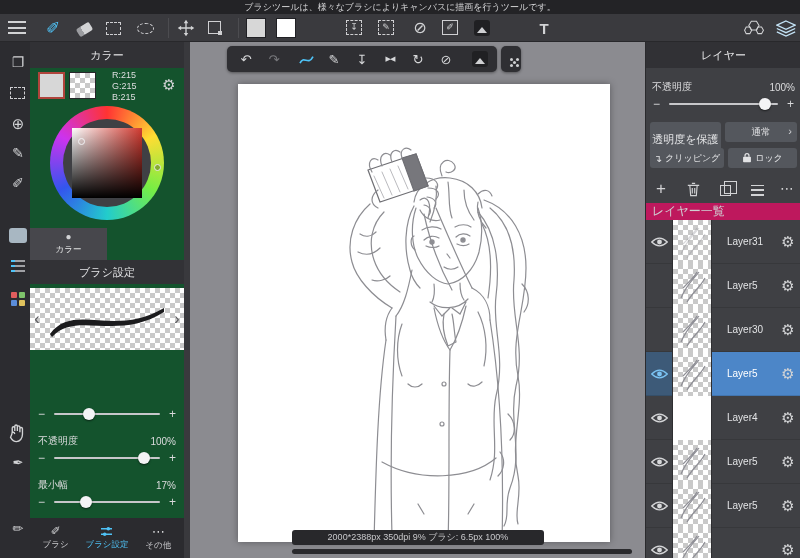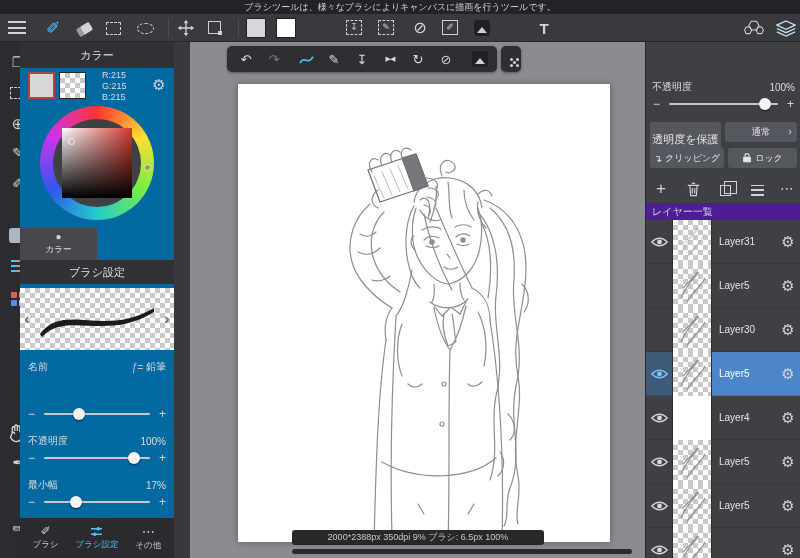--- a/index.html
+++ b/index.html
@@ -24,24 +24,24 @@
 .dots{width:3px;height:3px;background:#cfd0d3;border-radius:50%;box-shadow:6px 0 0 #cfd0d3,0 6px 0 #cfd0d3,6px 6px 0 #cfd0d3,3px 3px 0 #cfd0d3,-0px -0px 0 #cfd0d3}
 
 #rail{left:0;top:42px;width:36px;height:516px;background:#2c2c30;border-right:1px solid #242427}
 .rail-panel{width:18px;height:15px;background:#a8b7c2;border-radius:3px}
 .list-blue{width:14px;height:12px;display:flex;flex-direction:column;justify-content:space-between}
 .list-blue i{display:block;height:2px;background:#9fa0a4;position:relative}
 .list-blue i::before{content:"";position:absolute;left:0;top:0;width:4px;height:2px;background:#4fc3f7}
 .palette-grid{width:14px;height:14px;display:grid;grid-template-columns:6px 6px;grid-gap:2px}
 .palette-grid i{width:6px;height:6px;border-radius:1px}
 
-#colorpanel{left:20px;top:42px;width:154px;height:516px;background:#0369a1}
+#colorpanel{left:30px;top:42px;width:154px;height:516px;background:#14532d}
 #layerspanel{left:645px;top:42px;width:155px;height:516px;background:#3f4044;border-left:1px solid #2a2a2d;overflow:hidden}
 .hdr{background:#313135;color:#e6e6e8;font-size:11px;display:flex;align-items:center;justify-content:center}
-.subhdr{background:#4c1d95;color:#cfcfd2;font-size:10px;display:flex;align-items:center;padding-left:6px}
+.subhdr{background:#be185d;color:#cfcfd2;font-size:12px;display:flex;align-items:center;padding-left:6px}
 .row{display:flex;align-items:center;font-size:10px;color:#dcdcde}
 .row .val{margin-left:auto}
 .slider{display:flex;align-items:center;gap:7px}
 .sl-btn{width:11px;text-align:center;color:#d8d8da;font-size:12px;line-height:1}
 .track{position:relative;height:2px;background:#c7c7ca;border-radius:1px;flex:1}
 .knob{position:absolute;top:-5px;width:12px;height:12px;margin-left:-6px;background:#f4f4f6;border-radius:50%;box-shadow:0 1px 2px rgba(0,0,0,.55)}
 .btn{background:#54575d;color:#e2e3e5;border-radius:3px;display:flex;align-items:center;justify-content:center;gap:3px}
 
 #wheel{left:20px;top:64px;width:114px;height:114px;border-radius:50%;background:conic-gradient(#f33,#fd3,#7e4,#2cc,#35e,#c3e,#f33)}
 #wheel-hole{left:33px;top:77px;width:88px;height:88px;border-radius:50%;background:#3f4044}
@@ -60,21 +60,21 @@
 
 #layers-list{position:absolute;left:0;top:178px;width:155px;height:338px;overflow:hidden}
 .layer-row{position:relative;height:44px;display:flex;align-items:center;border-bottom:1px solid rgba(0,0,0,.12)}
 .layer-row.selected{background:linear-gradient(90deg,#3d5a78 0,#3d5a78 26px,#4c86c8 26px)}
 .eye-cell{width:26px;display:flex;justify-content:center;align-items:center}
 .eye{color:#d6d7d9}
 .layer-row.selected .eye{color:#7cc4f4}
 .thumb{width:40px;height:44px;flex:none;overflow:hidden;border-left:1px solid #2e2e31;border-right:1px solid #2e2e31}
 .thumb-white{background:#fff}
 .thumb-light svg{opacity:.35}
-.lname{flex:1;font-size:10px;color:#e3e4e6;padding-left:7px;white-space:nowrap;overflow:hidden}
+.lname{flex:1;font-size:10px;color:#e3e4e6;padding-left:15px;white-space:nowrap;overflow:hidden}
 .layer-row.selected .lname{color:#fff}
 .gear-cell{width:26px;display:flex;justify-content:center;align-items:center;font-size:15px;color:#d2d3d5}
 .dup{width:11px;height:11px;border:1.4px solid #d2d3d5;position:relative;background:transparent}
 .dup::after{content:"";position:absolute;left:3px;top:-5px;width:11px;height:11px;border:1.4px solid #d2d3d5}
 .list-ic{width:13px;height:11px;display:flex;flex-direction:column;justify-content:space-between}
 .list-ic i{height:1.6px;background:#d2d3d5;display:block}
 .lock-svg{color:#e2e3e5}
 </style>
 </head>
 <body>
@@ -204,25 +204,20 @@
     </div>
 
   <div class="abs checker" style="left:0;top:246px;width:154px;height:62px">
     <svg class="abs" style="left:14px;top:4px" width="126" height="54" viewBox="0 0 126 54">
       <path d="M6 42 C30 10 70 46 120 16 L120 20 C72 50 32 18 8 45 Z" fill="#1c1c1e"></path>
     </svg>
     <span class="ic abs" style="left:1px;top:21px;width:12px;height:20px;font-size:16px;color:#5a5a5e">‹</span>
     <span class="ic abs" style="left:141px;top:21px;width:12px;height:20px;font-size:16px;color:#5a5a5e">›</span>
   </div>
 
-  <div class="row abs" style="left:8px;top:318px;width:138px">
-    <span>名前</span>
-    <span class="val" style="font-style:italic;color:#c9c9cc;margin-right:3px">ƒ=</span>
-    <span>鉛筆</span>
-  </div>
 
   <div class="slider abs" style="left:6px;top:366px;width:142px">
     <span class="sl-btn">−</span>
     <div class="track">
         <div class="knob" style="left:33%"></div>
       </div>
     <span class="sl-btn">+</span>
   </div>
 
   <div class="row abs" style="left:8px;top:392px;width:138px">
@@ -352,20 +347,23 @@
       <span class="dots"></span>
     </div>
 
   <div id="statuspill" class="abs">
     <span>2000*2388px 350dpi 9% ブラシ: 6.5px 100%</span>
   </div>
   <div id="hscroll" class="abs"></div>
 </div>
 
 <div id="layerspanel" class="abs">
+  <div class="hdr abs" style="left:0;top:0;width:155px;height:26px">
+      <span>レイヤー</span>
+    </div>
 
   <div class="row abs" style="left:6px;top:38px;width:143px">
     <span>不透明度</span>
     <span class="val">100%</span>
   </div>
   <div class="slider abs" style="left:5px;top:56px;width:145px">
     <span class="sl-btn">−</span>
     <div class="track">
         <div class="knob" style="left:88%"></div>
       </div>

